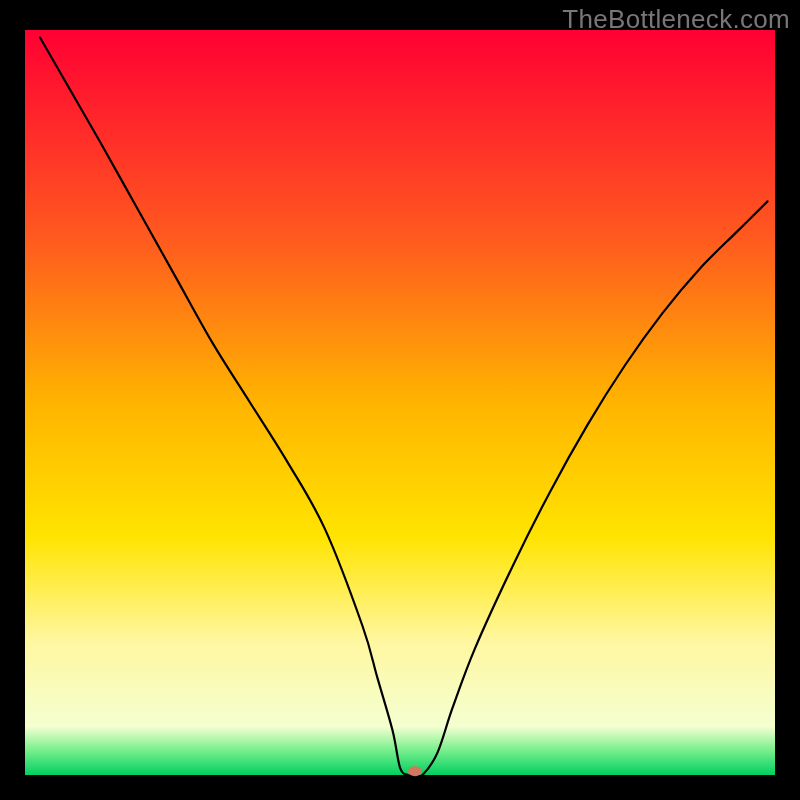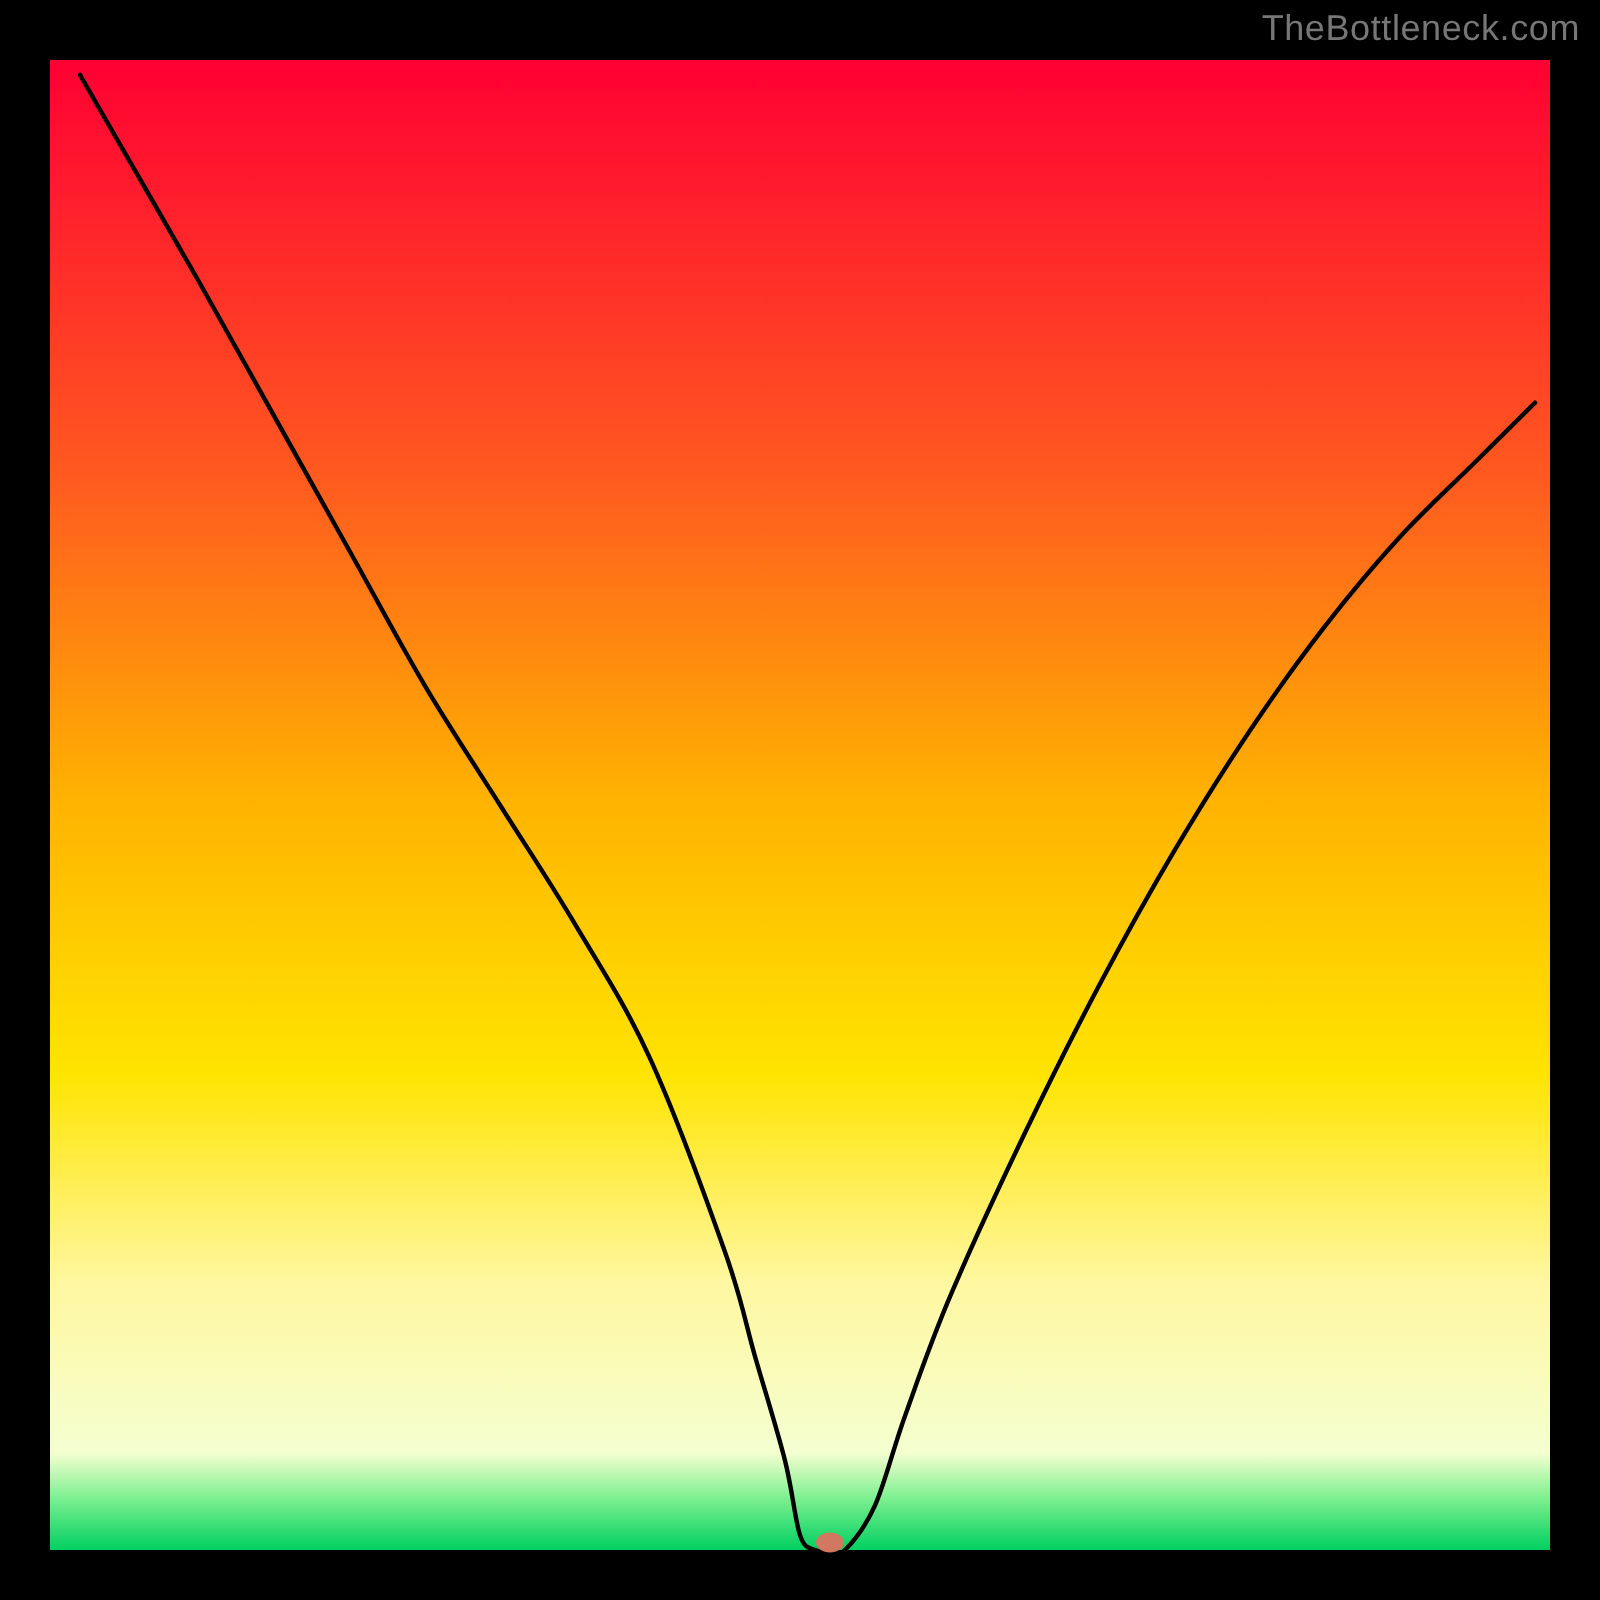--- a/index.html
+++ b/index.html
@@ -14,21 +14,21 @@
     position: relative;
     width: 800px;
     height: 800px;
     background: #000;
   }
   .watermark {
     position: absolute;
     top: 4px;
     right: 10px;
     color: #777;
-    font-size: 18px;
+    font-size: 26px;
     font-weight: 500;
     letter-spacing: 0.3px;
     z-index: 20;
   }
   svg {
     position: absolute;
     top: 0;
     left: 0;
   }
 </style>

